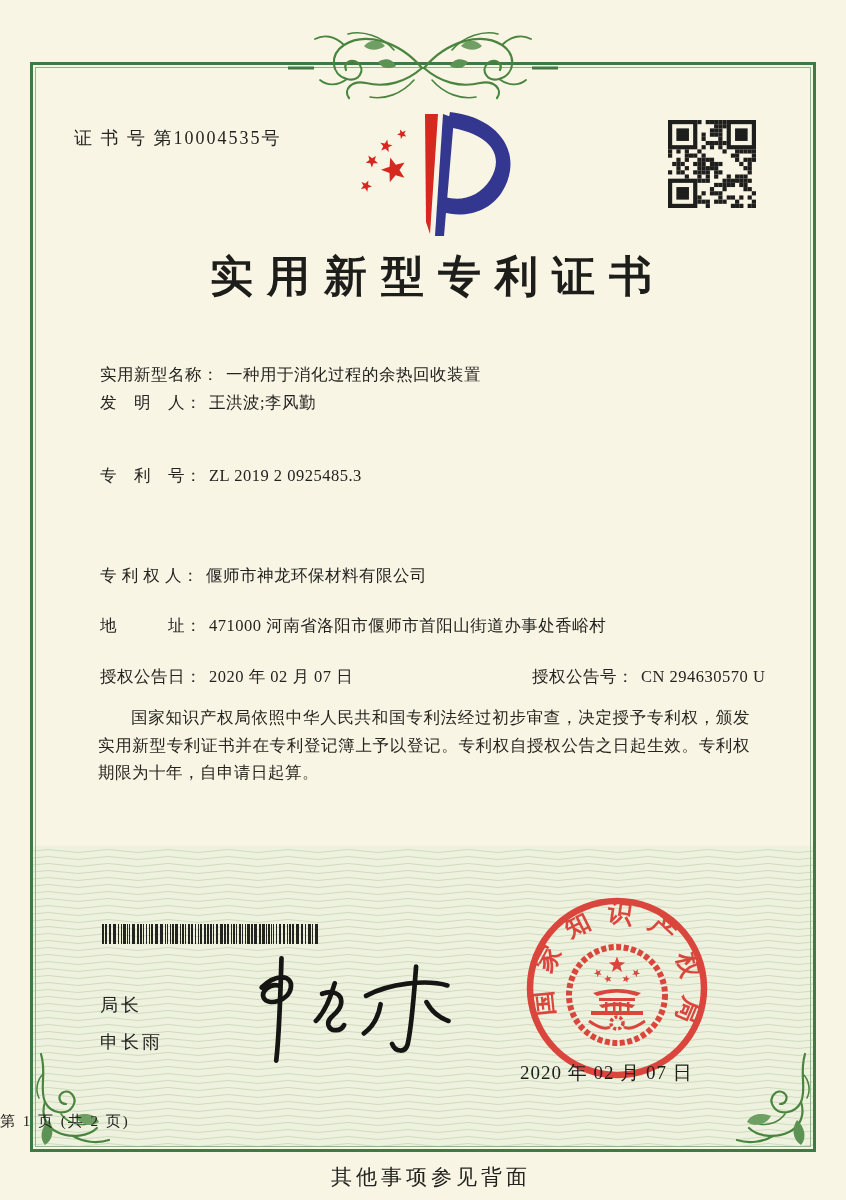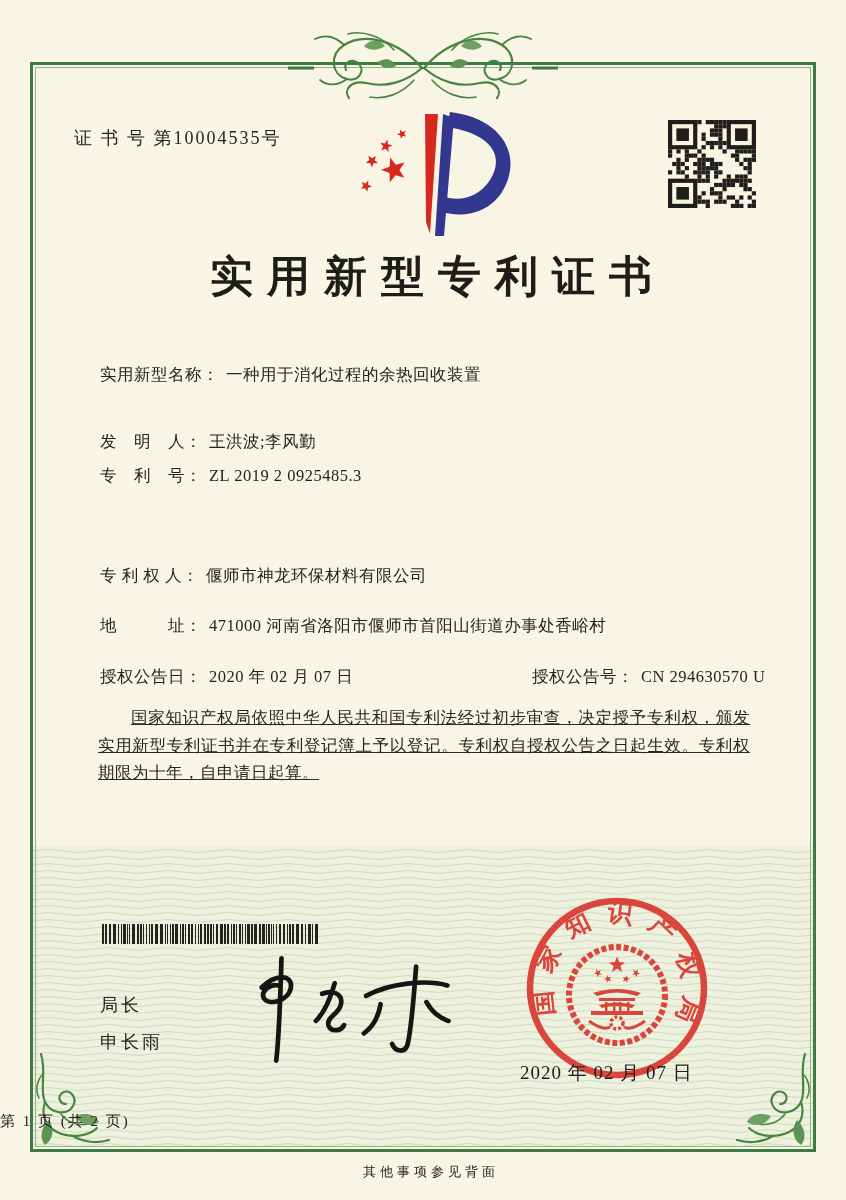--- a/index.html
+++ b/index.html
@@ -8,30 +8,30 @@
   .frame-outer{position:absolute;left:30px;top:62px;width:786px;height:1090px;border:3px solid #3e7b44;box-sizing:border-box;z-index:2;pointer-events:none;}
   .frame-inner{position:absolute;left:2px;top:2px;right:2px;bottom:2px;border:1px solid #93b38b;}
   .wave-region{position:absolute;left:33px;top:846px;width:780px;height:300px;z-index:1;}
   .cert-no{position:absolute;left:74px;top:126px;font-size:18px;letter-spacing:2px;color:#23231f;z-index:3;}
   .logo{position:absolute;left:330px;top:104px;z-index:3;}
   .qr{position:absolute;left:668px;top:120px;z-index:3;}
   .title{position:absolute;left:16px;right:0;top:248px;text-align:center;font-size:43px;font-weight:700;letter-spacing:14px;text-indent:14px;color:#1d1d1a;z-index:3;}
   .field-row{position:absolute;left:100px;font-size:16.5px;letter-spacing:.5px;white-space:nowrap;z-index:3;color:#23231f;text-align:right;}
   .field-row .val{margin-left:7px;}
   .grant-extra{position:absolute;left:432px;top:0;}
-  .paragraphs{position:absolute;left:98px;top:704px;width:652px;z-index:3;text-decoration:underline;}
+  .paragraphs{position:absolute;left:98px;top:704px;width:652px;z-index:3;}
   .paragraphs p{margin:0;font-size:16.5px;line-height:27.5px;text-align:justify;text-indent:2em;letter-spacing:.5px;color:#26261f;}
   .barcode{position:absolute;left:102px;top:924px;z-index:3;}
   .director-title{position:absolute;left:100px;top:993px;font-size:18px;letter-spacing:3px;z-index:3;color:#23231f;}
   .director-name{position:absolute;left:100px;top:1030px;font-size:18px;letter-spacing:3px;z-index:3;color:#23231f;}
   .signature{position:absolute;left:222px;top:952px;z-index:4;}
   .seal{position:absolute;left:505px;top:892px;z-index:4;opacity:.93;}
   .seal-date{position:absolute;left:520px;top:1060px;width:210px;font-size:19px;letter-spacing:1px;color:#1d1d1a;z-index:5;white-space:nowrap;}
   .page-info{position:absolute;left:0;right:0;top:1112px;text-align:left;font-size:15px;letter-spacing:2px;z-index:3;color:#23231f;}
-  .back-note{position:absolute;left:16px;right:0;top:1163px;text-align:center;font-size:13px;letter-spacing:4px;z-index:3;color:#23231f;}
+  .back-note{position:absolute;left:16px;right:0;top:1163px;text-align:center;font-size:21px;letter-spacing:4px;z-index:3;color:#23231f;}
   .flourish-top{position:absolute;left:288px;top:22px;z-index:3;}
   .corner-fl{position:absolute;z-index:3;}
   .corner-fl.left{left:31px;top:1052px;}
   .corner-fl.right{right:31px;top:1052px;transform:scaleX(-1);}
 </style>
 </head>
 <body>
 
 <div class="page">
 
@@ -300,21 +300,21 @@
         <rect x="76" y="80" width="4" height="4" fill="#1e1e1c"></rect>
         <rect x="80" y="80" width="4" height="4" fill="#1e1e1c"></rect>
       </svg>
   </div>
 
   <div class="title">实用新型专利证书</div>
 
   <div class="field-row" style="top:364px">
     <span>实用新型名称：</span><span class="val">一种用于消化过程的余热回收装置</span>
   </div>
-  <div class="field-row" style="top:431px">
+  <div class="field-row" style="top:392px">
     <span>发　明　人：</span><span class="val">王洪波;李风勤</span>
   </div>
   <div class="field-row" style="top:465px">
     <span>专　利　号：</span><span class="val">ZL 2019 2 0925485.3</span>
   </div>
   <div class="field-row" style="top:565px">
     <span>专 利 权 人：</span><span class="val">偃师市神龙环保材料有限公司</span>
   </div>
   <div class="field-row" style="top:615px">
     <span>地　　　址：</span><span class="val">471000 河南省洛阳市偃师市首阳山街道办事处香峪村</span>

